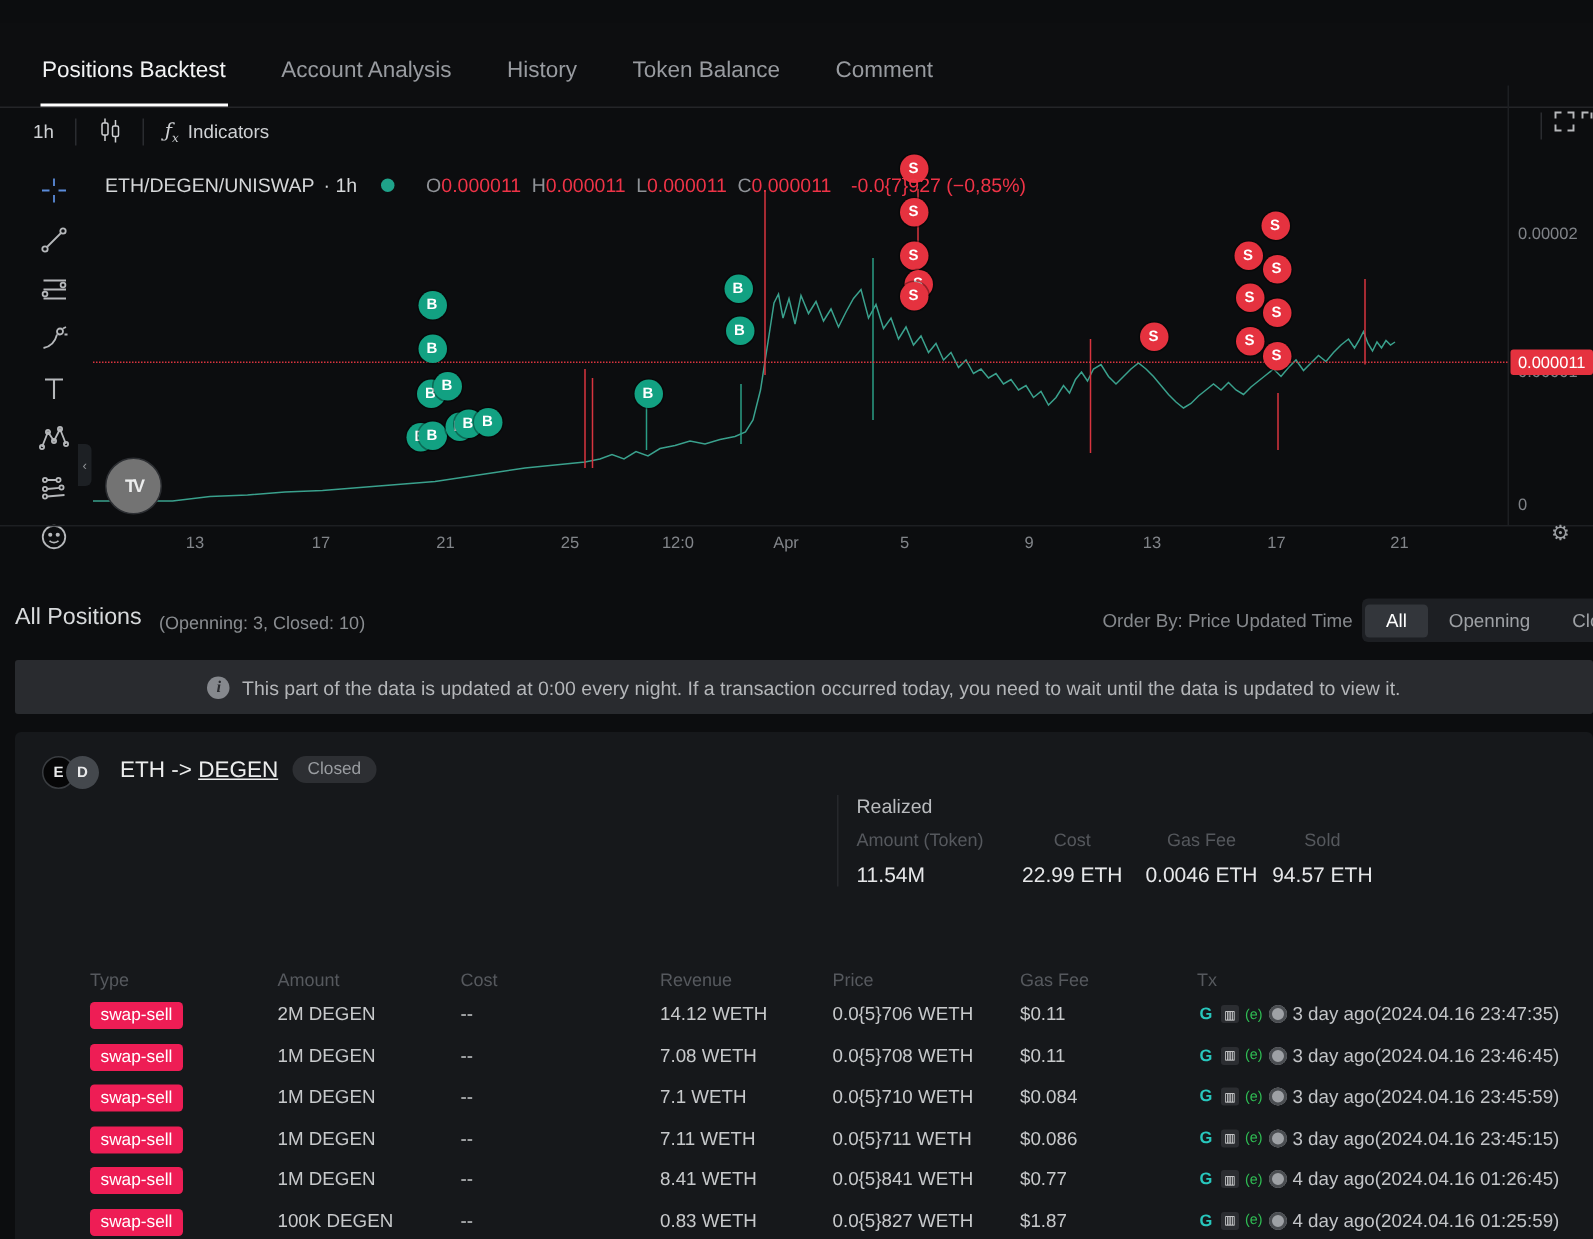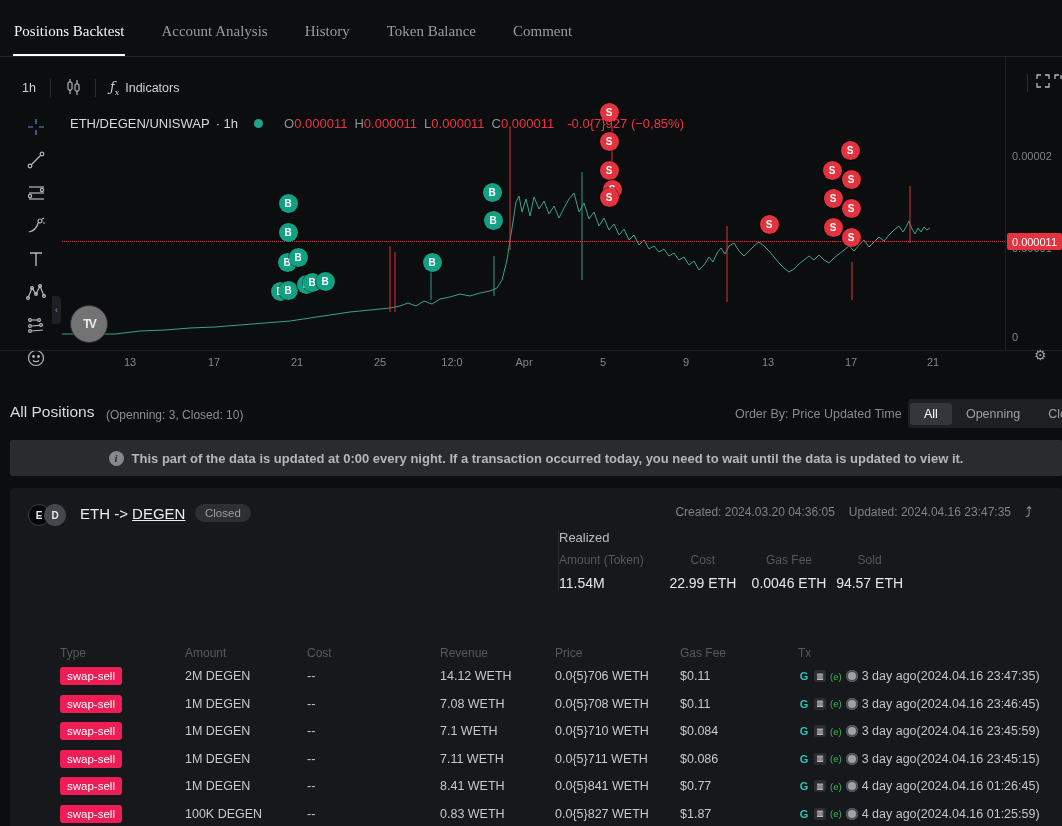--- a/index.html
+++ b/index.html
@@ -1,20 +1,20 @@
 <!DOCTYPE html>
 <html><head>
 <meta charset="utf-8">
 <style>
   html,body{margin:0;padding:0;background:#0c0d0f;}
   body{width:1062px;height:826px;position:relative;overflow:hidden;
        font-family:"Liberation Sans",sans-serif;-webkit-font-smoothing:antialiased;color:#d5d7d9;}
   
-  .tabbar{position:absolute;left:0;top:0;right:0;height:57px;border-bottom:1px solid #242528;
-          display:flex;align-items:flex-end;padding-left:13px;gap:35px;background:#0d0e10;box-sizing:border-box;font-family:Liberation Serif, serif;}
+  .tabbar{position:absolute;left:0;top:15px;right:0;height:57px;border-bottom:1px solid #242528;
+          display:flex;align-items:flex-end;padding-left:27px;gap:35px;background:#0d0e10;box-sizing:border-box;}
   .tab{font-size:15px;color:#989ba0;padding:0 1px 16px;cursor:pointer;}
   .tab.active{color:#f2f3f4;border-bottom:2px solid #fff;padding-bottom:14px;}
   
   .ctoolbar{position:absolute;left:0;top:72px;right:0;height:32px;display:flex;align-items:center;}
   .ct-item{color:#cfd1d4;font-size:12.5px;display:flex;align-items:center;gap:6px;cursor:pointer;}
   .ct-sep{width:1px;height:18px;background:#2a2c30;margin:0 14px;}
   .fx{font-style:italic;font-family:"DejaVu Serif",serif;font-size:13px;color:#cfd1d4;}
   .fx sub{font-size:8px;}
   .fullscreen-wrap{position:absolute;right:0;top:74px;display:flex;align-items:center;}
   
@@ -55,35 +55,35 @@
   .orderby .caret{font-size:8px;}
   .filters{position:absolute;left:908px;top:399px;height:29px;background:#1d1f23;border-radius:4px;
            display:flex;align-items:center;padding:0 2px;width:190px;}
   .filter{padding:4px 14px;font-size:12.5px;color:#9ea1a5;cursor:pointer;border-radius:3px;white-space:nowrap;}
   .filter.active{background:#33363b;color:#fff;}
   
   .banner{position:absolute;left:10px;right:0;top:440px;height:36px;background:#292b2f;border-radius:2px;
           display:flex;align-items:center;justify-content:center;gap:8px;}
   .info-ic{width:15px;height:15px;border-radius:50%;background:#85888d;color:#292b2f;font-size:11px;font-weight:bold;
            display:flex;align-items:center;justify-content:center;font-family:"Liberation Serif",serif;font-style:italic;}
-  .banner .txt{font-size:13px;color:#b4b6b9;font-weight:bold;}
+  .banner .txt{font-size:13px;color:#b4b6b9;}
   
   .card{position:absolute;left:10px;right:0;top:488px;height:338px;background:#16181b;border-radius:4px 4px 0 0;}
   .pairicons{position:absolute;left:18px;top:16px;width:42px;height:22px;}
   .coin{position:absolute;width:22px;height:22px;border-radius:50%;display:flex;align-items:center;justify-content:center;
         font-size:10px;font-weight:bold;color:#e8e9ea;}
   .coin.c1{left:0;background:#060607;border:1px solid #3a3d41;z-index:1;box-sizing:border-box;}
   .coin.c2{left:16px;background:#44484d;z-index:2;}
   .pair{position:absolute;left:70px;top:17px;font-size:15px;color:#eceded;}
   .pair .to{text-decoration:underline;cursor:pointer;}
   .status-pill{position:absolute;left:185px;top:16px;background:#2d2f33;color:#9a9da1;font-size:11.5px;
                padding:3px 10px;border-radius:10px;}
   .stamps{position:absolute;right:30px;top:16px;font-size:12px;color:#7f8286;display:flex;gap:14px;align-items:center;}
   .share-ic{color:#9a9da1;font-size:14px;cursor:pointer;}
-  .realized{position:absolute;left:548px;top:42px;border-left:1px solid #26282c;width:350px;}
+  .realized{position:absolute;left:548px;top:42px;border-left:1px solid #26282c;padding-left:12px;width:350px;}
   .realized .rtitle{font-size:13px;color:#b9bbbe;margin-bottom:8px;}
   .rcols{display:flex;}
   .rcol{text-align:center;}
   .rcol:first-child{text-align:left;width:108px;}
   .rcol:nth-child(2){width:98px;}
   .rcol:nth-child(3){width:90px;}
   .rcol:nth-child(4){width:86px;}
   .rcol .rlabel{font-size:12px;color:#55585d;margin-bottom:8px;}
   .rcol .rvalue{font-size:14px;color:#e6e7e9;}
   .profit{position:absolute;right:0;top:42px;width:157px;height:67px;background:#119a4f;
@@ -316,25 +316,20 @@
 <div class="card">
   <div class="pairicons">
     <span class="coin c1">E</span>
     <span class="coin c2">D</span>
   </div>
   <div class="pair">
     <span>ETH -&gt;</span>
     <span class="to">DEGEN</span>
   </div>
   <div class="status-pill">Closed</div>
-  <div class="stamps">
-    <span>Created: 2024.03.20 04:36:05</span>
-    <span>Updated: 2024.04.16 23:47:35</span>
-    <span class="share-ic">⤴</span>
-  </div>
 
   <div class="realized">
     <div class="rtitle">Realized</div>
     <div class="rcols">
         <div class="rcol">
           <div class="rlabel">Amount (Token)</div>
           <div class="rvalue">11.54M</div>
         </div>
         <div class="rcol">
           <div class="rlabel">Cost</div>

